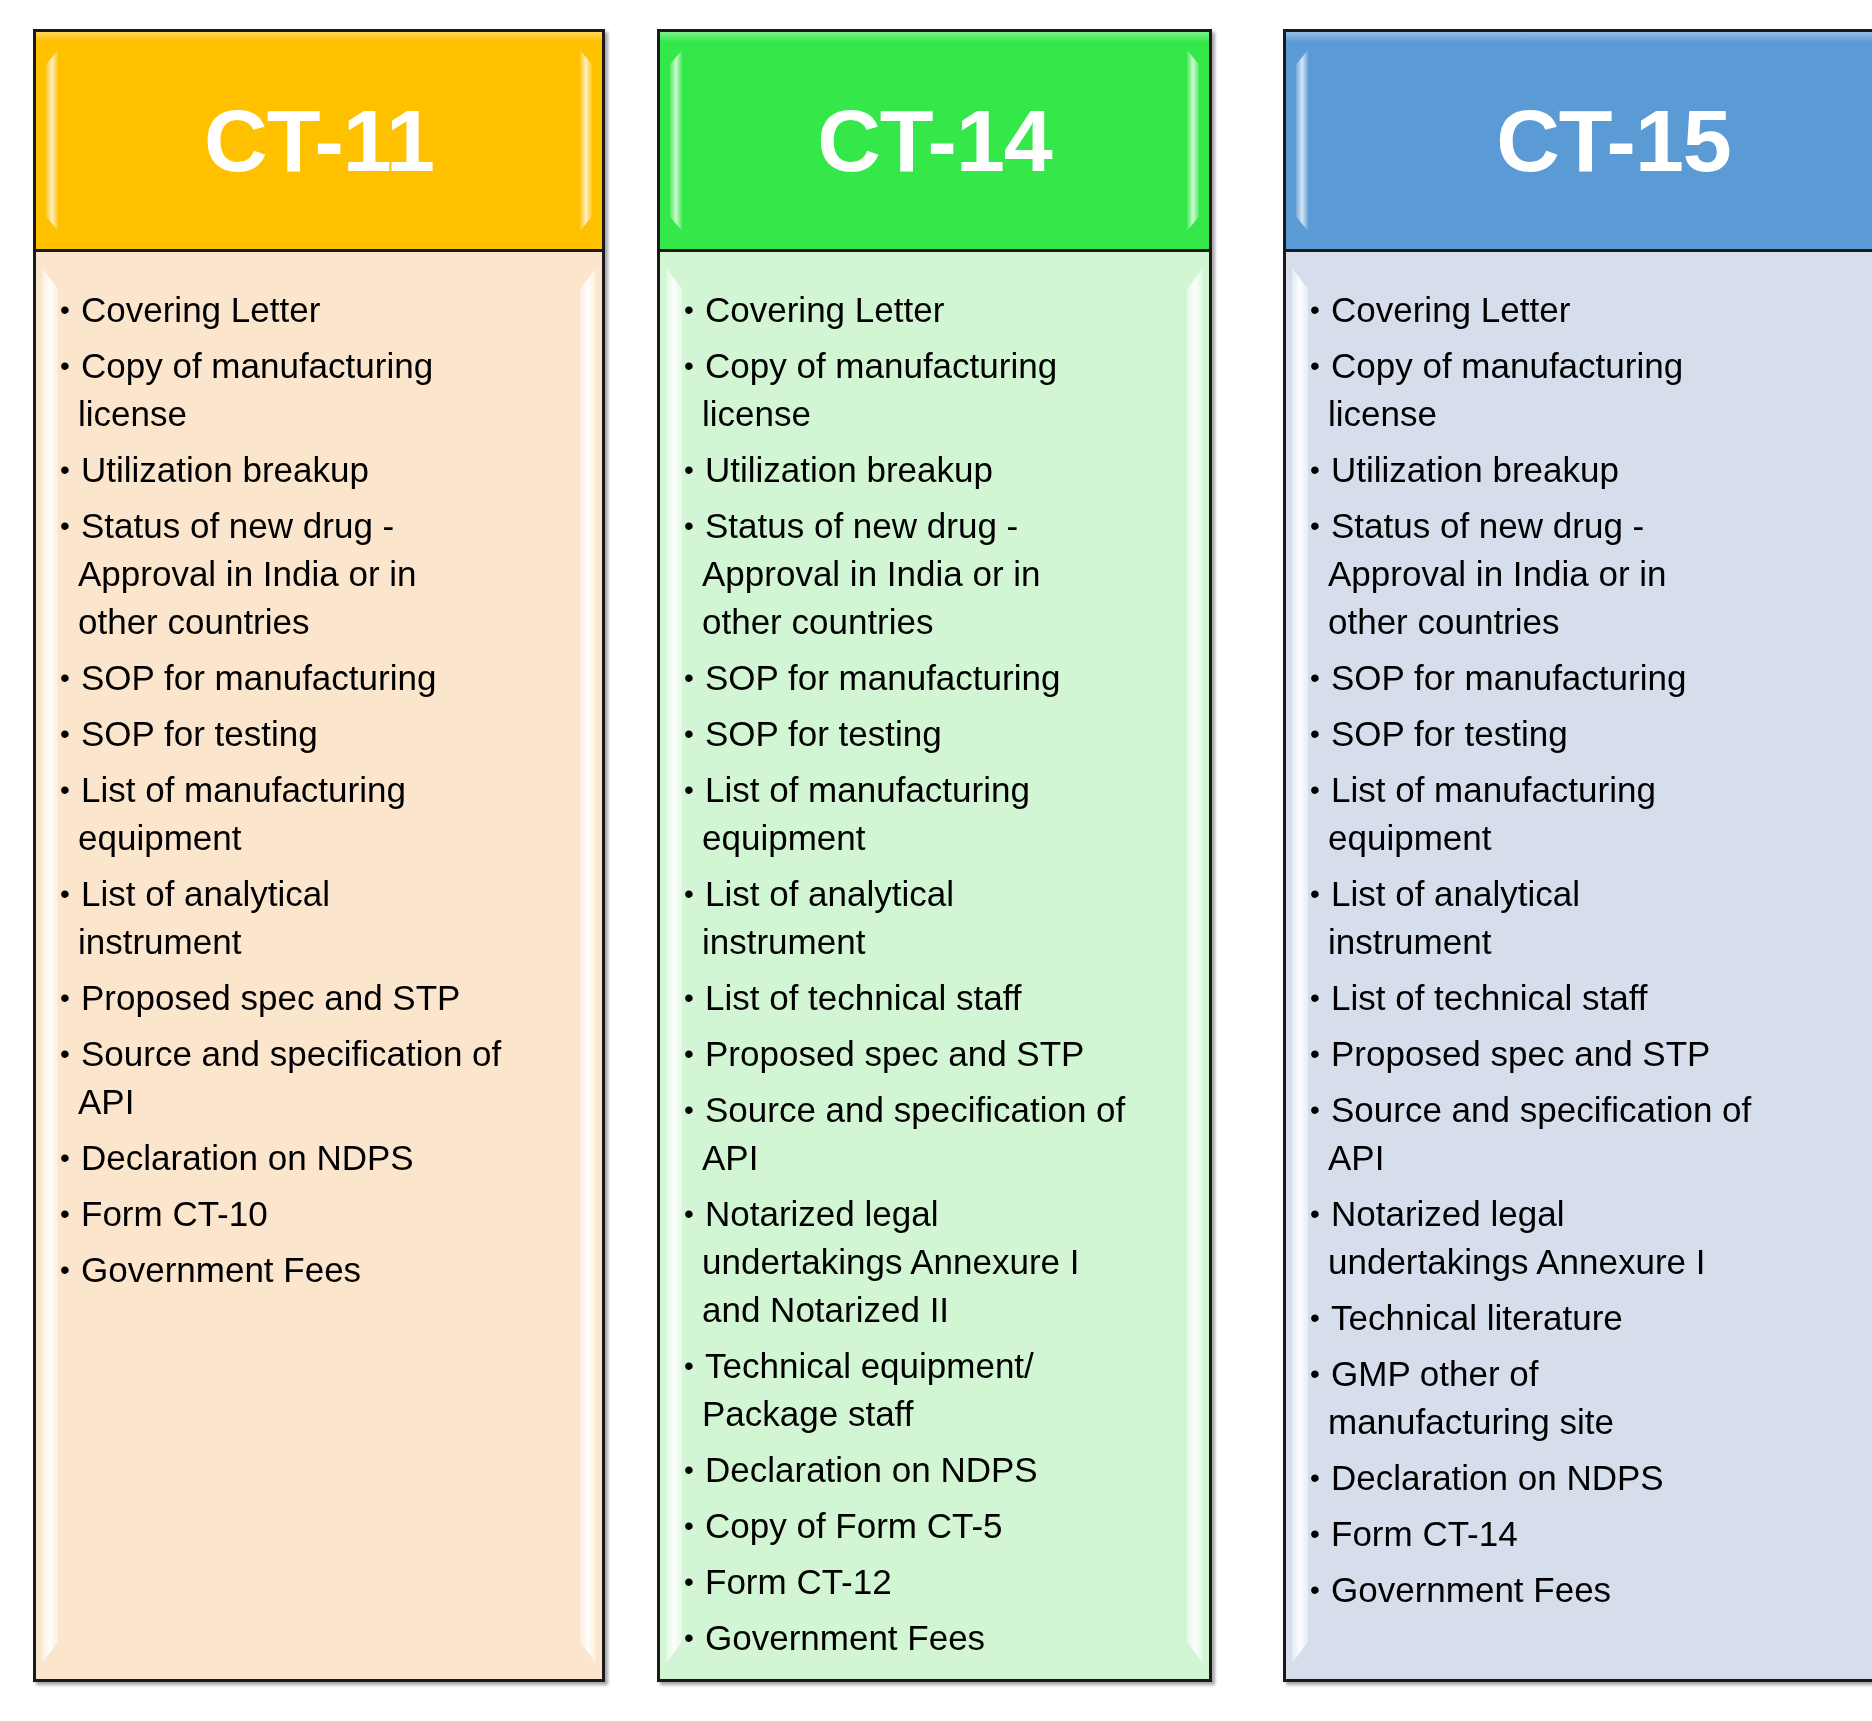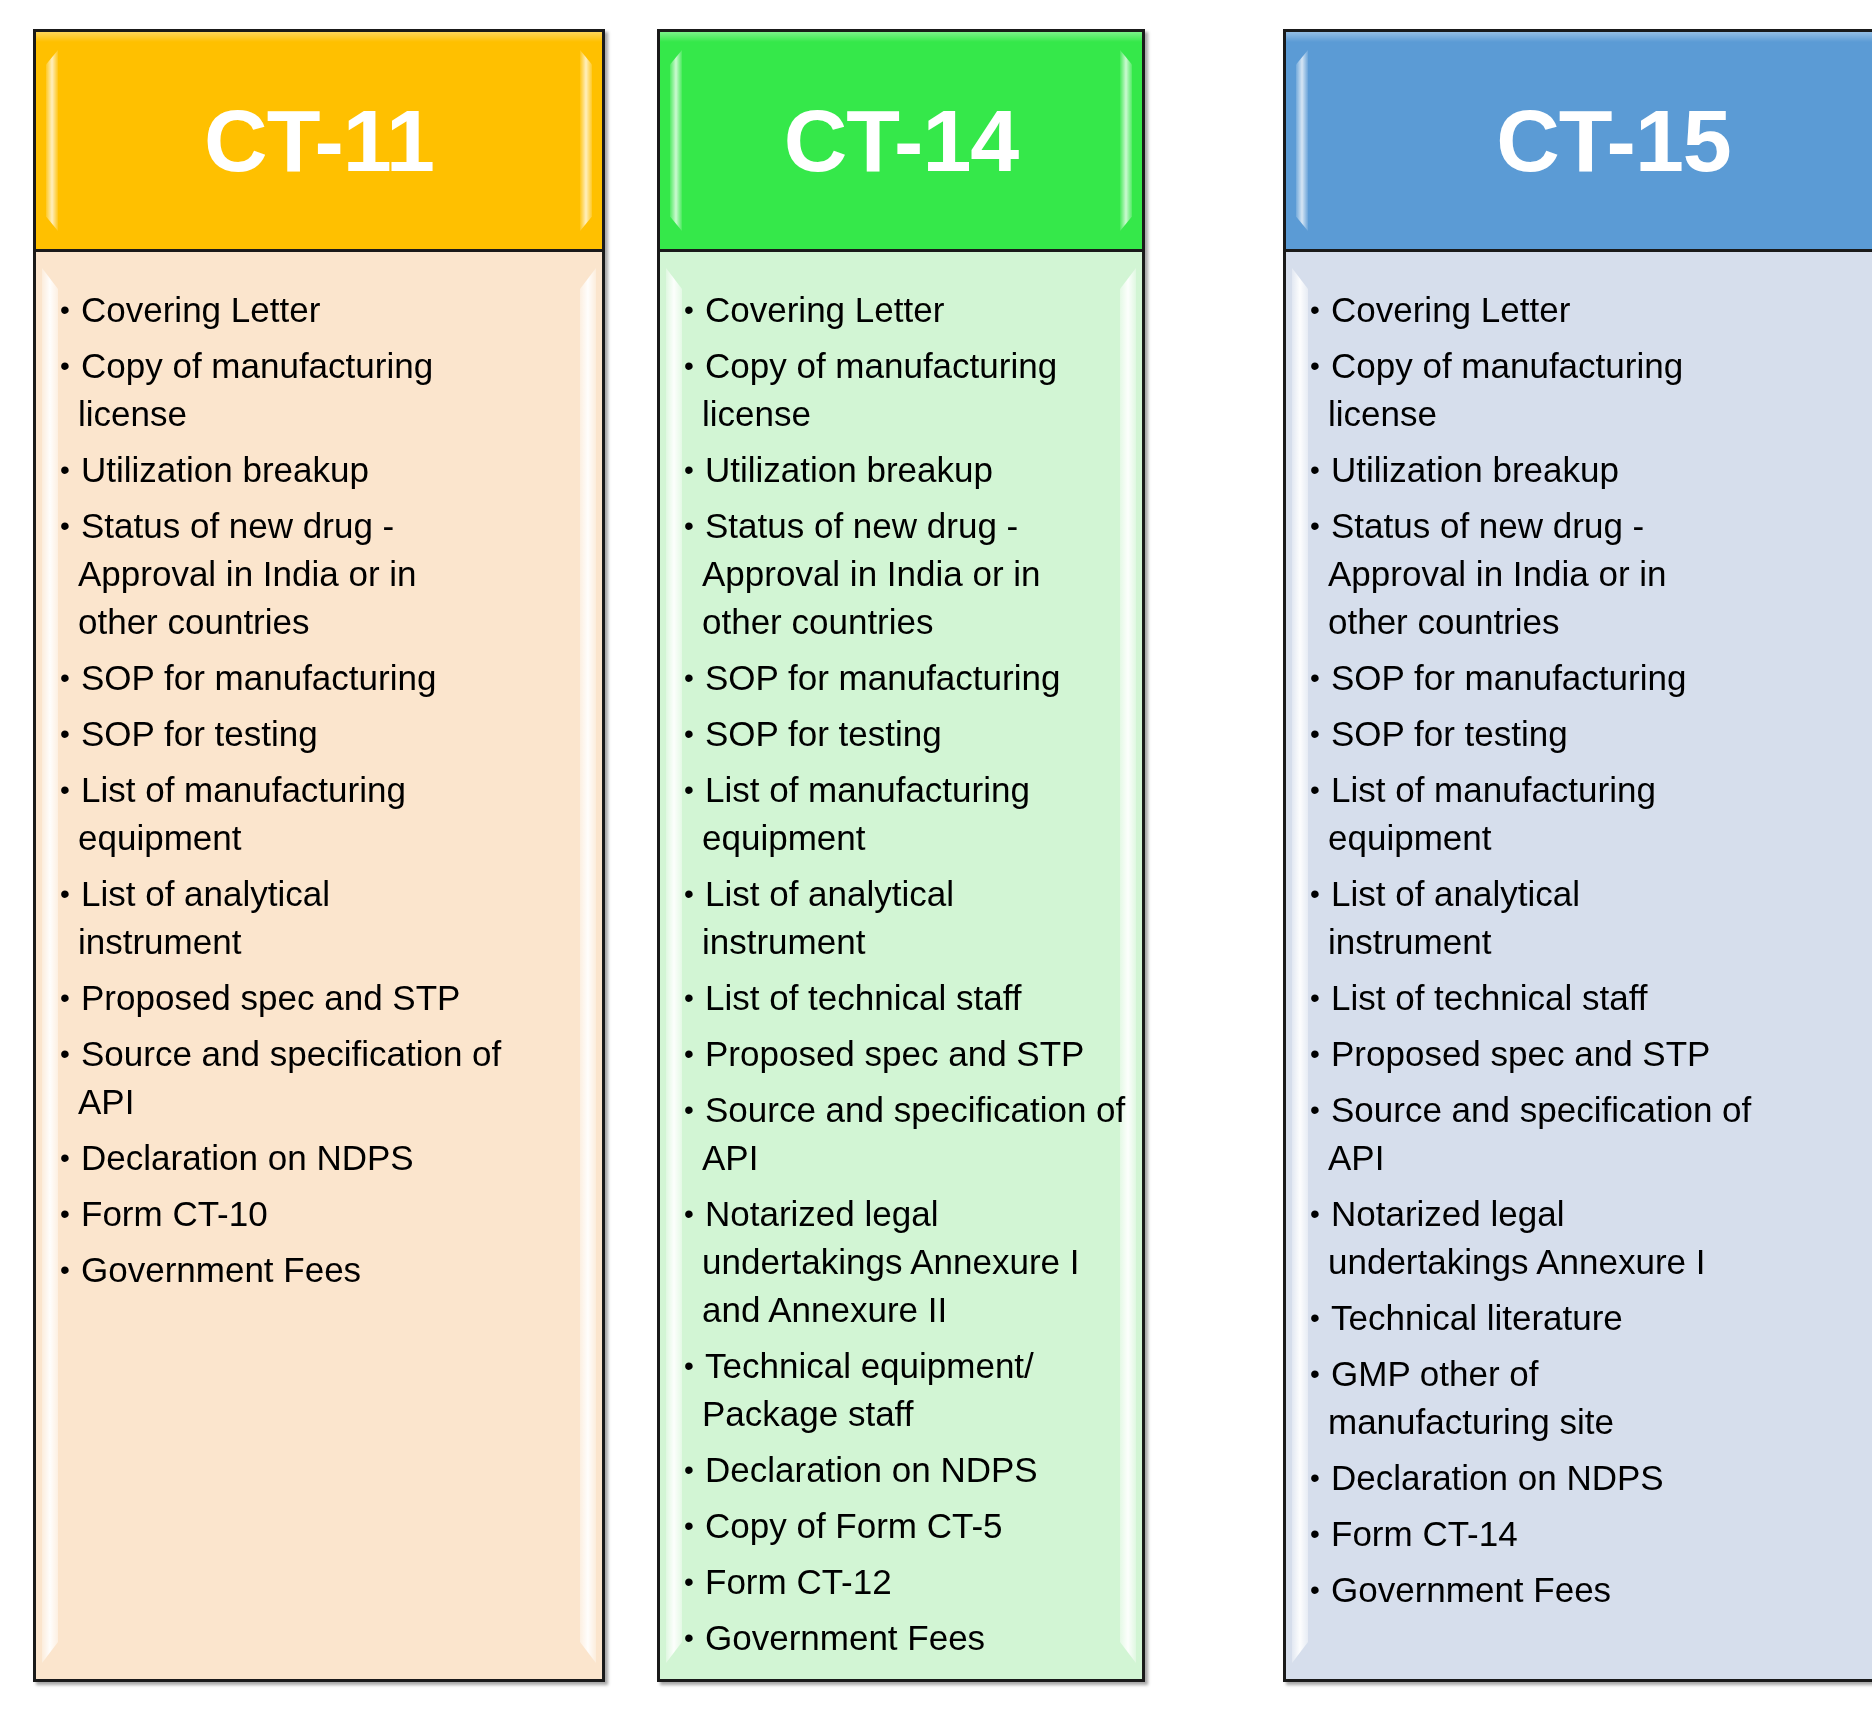--- a/index.html
+++ b/index.html
@@ -94,21 +94,21 @@
           <span class="line">Form CT-10</span>
         </li>
         <li class="item">
           <span class="bullet">•</span>
           <span class="line">Government Fees</span>
         </li>
       </ul>
   </div>
 </div>
 
-<div class="panel" style="left:657px; width:488px;">
+<div class="panel" style="left:657px; width:555px;">
   <div class="panel-header" style="background: rgb(53, 232, 74);">
     <div class="bevel-top"></div>
     <div class="bevel-l"></div>
     <div class="bevel-r"></div>
     <div class="panel-title">CT-14</div>
   </div>
   <div class="panel-body" style="background: rgb(210, 245, 212);">
     <div class="bevel-l"></div>
     <div class="bevel-r"></div>
     <ul class="item-list">
@@ -159,21 +159,21 @@
         </li>
         <li class="item">
           <span class="bullet">•</span>
           <span class="line">Source and specification of</span>
           <span class="line cont">API</span>
         </li>
         <li class="item">
           <span class="bullet">•</span>
           <span class="line">Notarized legal</span>
           <span class="line cont">undertakings Annexure I</span>
-          <span class="line cont">and Annexure II</span>
+          <span class="line cont">and Notarized II</span>
         </li>
         <li class="item">
           <span class="bullet">•</span>
           <span class="line">Technical equipment/</span>
           <span class="line cont">Package staff</span>
         </li>
         <li class="item">
           <span class="bullet">•</span>
           <span class="line">Declaration on NDPS</span>
         </li>

